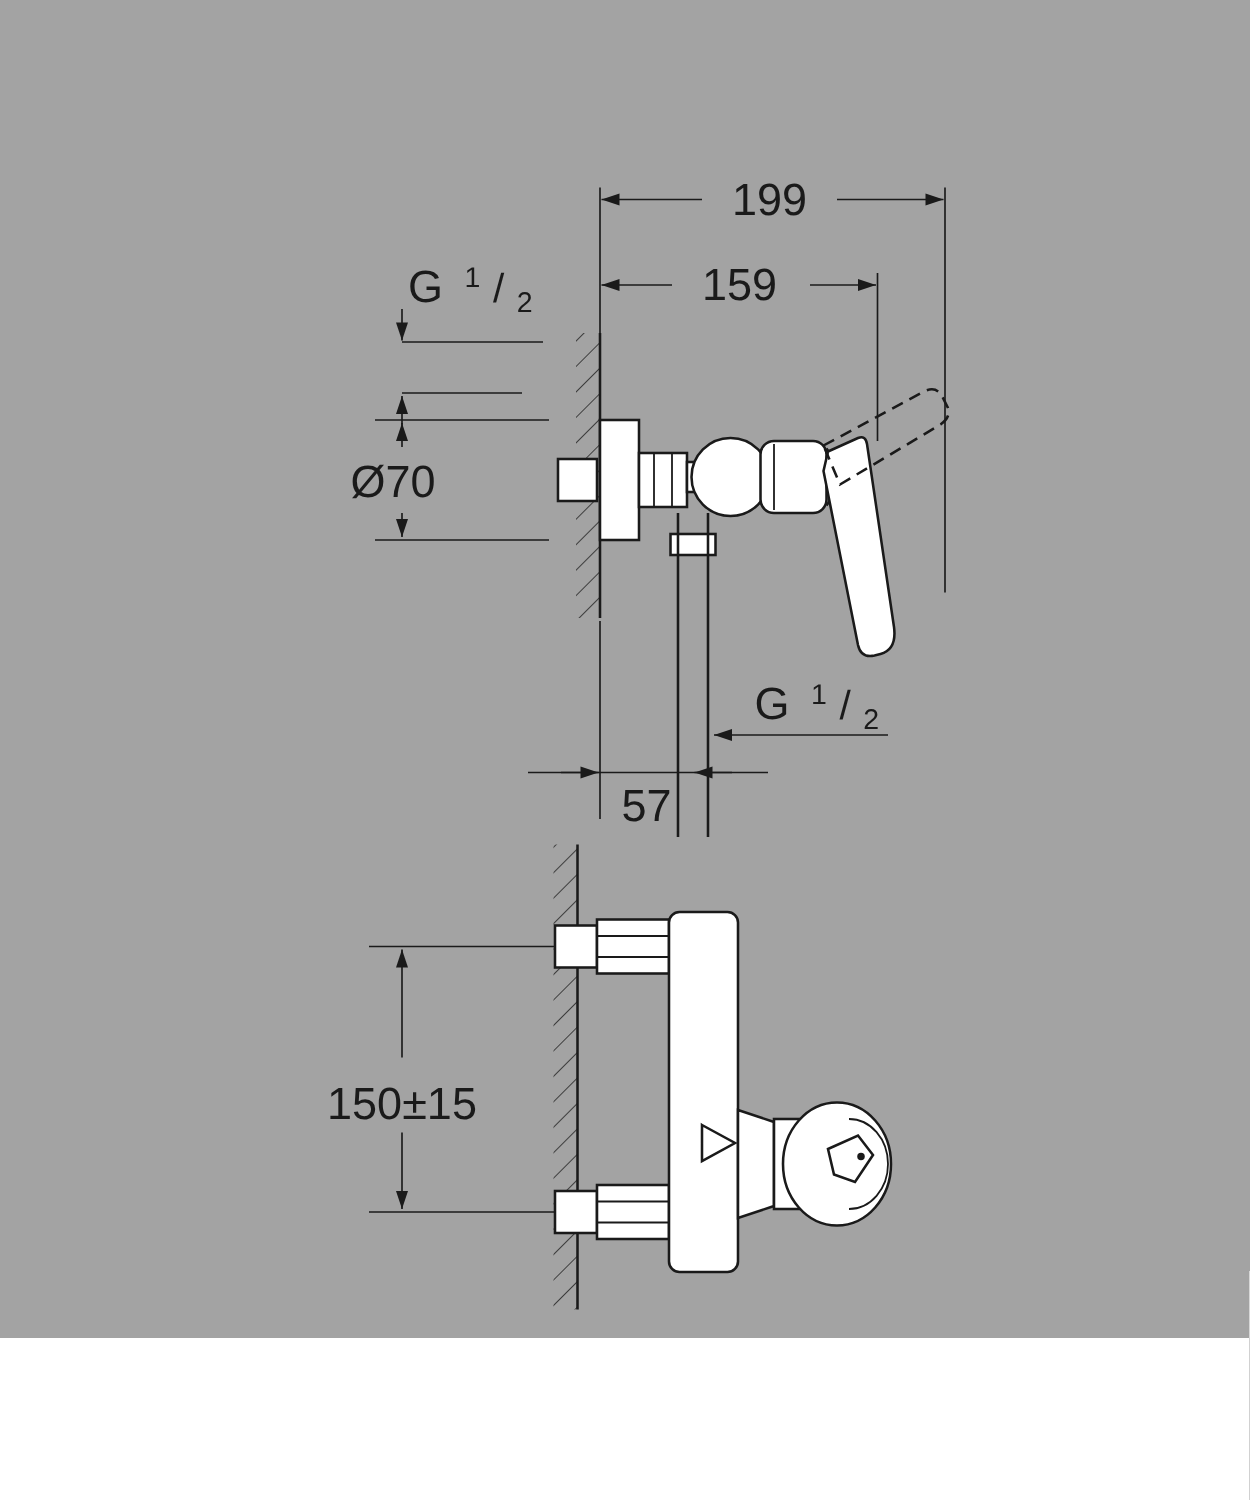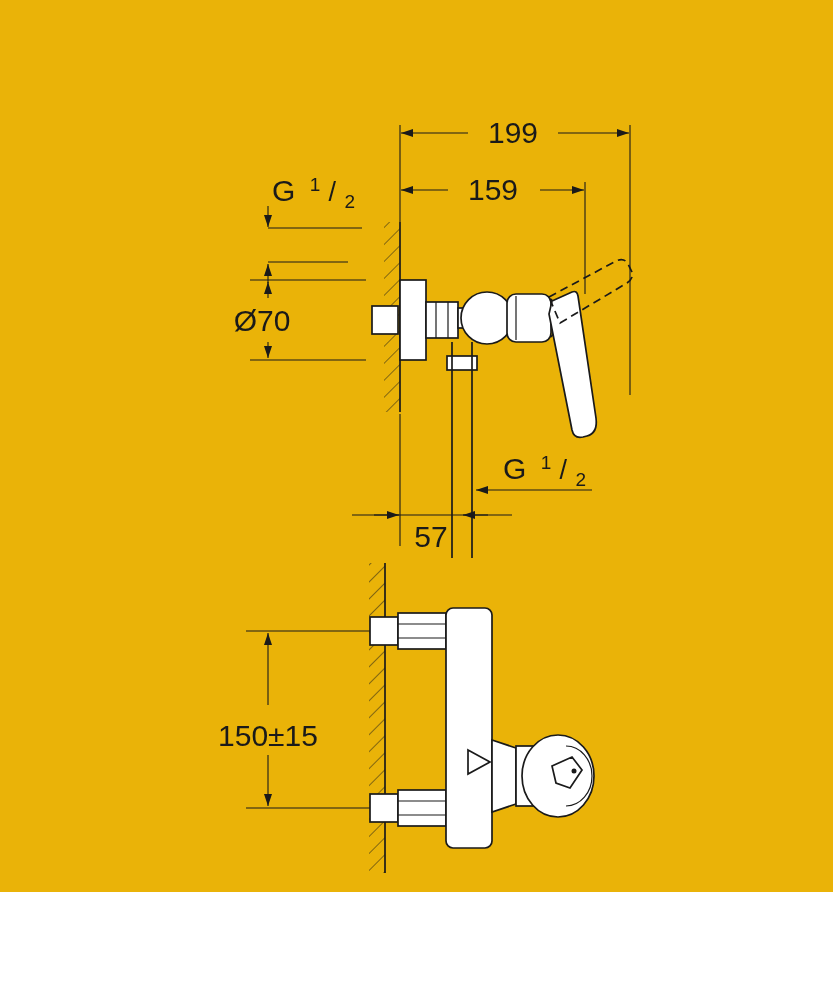--- a/index.html
+++ b/index.html
@@ -1,16 +1,16 @@
 <!DOCTYPE html>
 <html><head>
 <meta charset="utf-8">
 <style>
   html,body{margin:0;padding:0;background:#ffffff;}
-  .stage{position:relative;width:833px;height:892px;background:#eab308;overflow:hidden;}
+  .stage{position:relative;width:833px;height:892px;background:#a3a3a3;overflow:hidden;}
   svg{display:block;}
   .main{stroke:#1a1a1a;stroke-width:1.7;fill:none;}
   .thin{stroke:#1a1a1a;stroke-width:1.1;fill:none;}
   .det{stroke:#1a1a1a;stroke-width:1.2;fill:none;}
   .dash{stroke-dasharray:8 5;}
   .whitefill{fill:#ffffff;}
   .dim{font-family:"Liberation Sans",sans-serif;font-size:30px;fill:#1a1a1a;}
   .dim-small{font-size:19px;}
   .dim-slash{font-size:27px;}
 </style>

